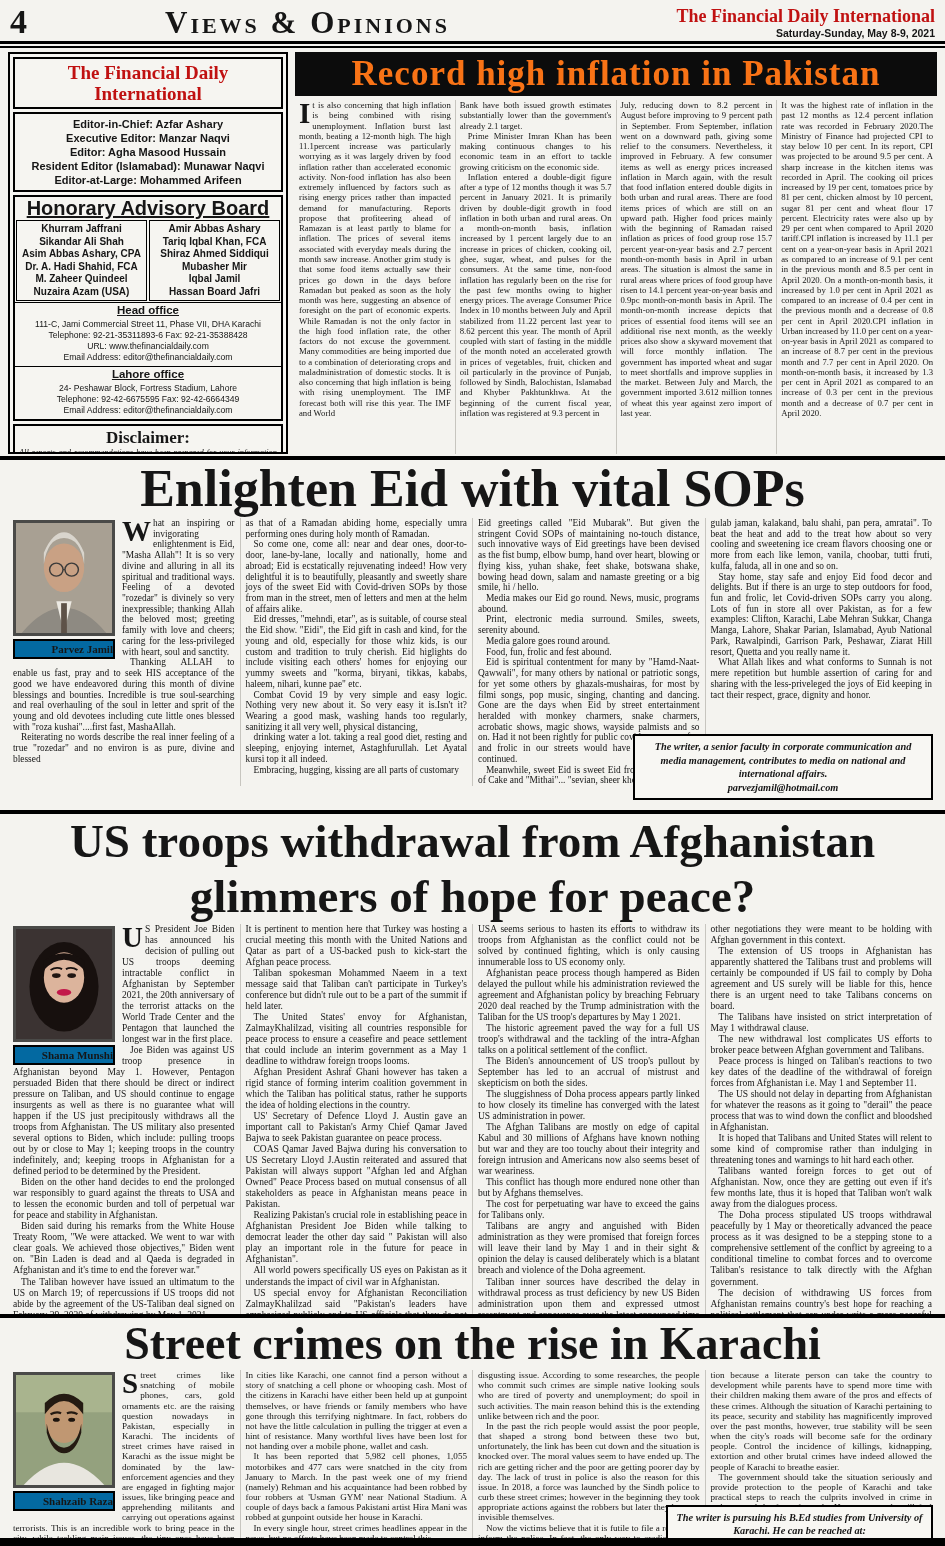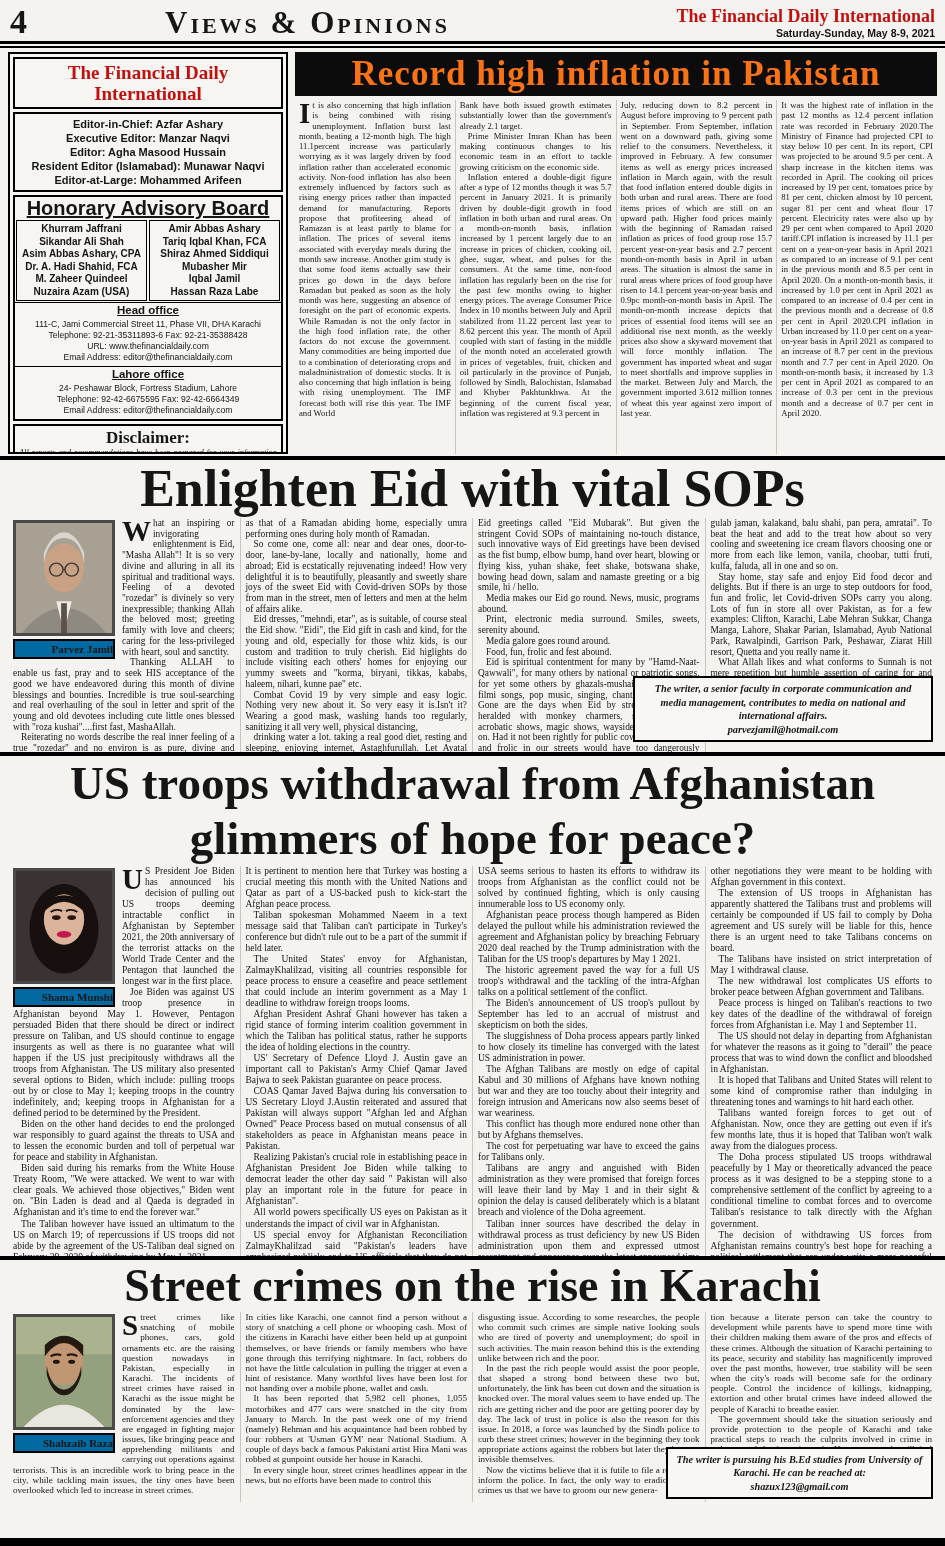--- a/index.html
+++ b/index.html
@@ -50,21 +50,21 @@
   .inf-cols .col{font-size:8.7px;line-height:1.18;padding:0 4px;}
   .cols .col{padding:0 5px;}
   .col:not(:last-child){border-right:1px solid #c7c5bf;}
   .col p{text-indent:8px;}
   .col p:first-child{text-indent:0;}
   .dc::first-letter{float:left;font-size:29px;line-height:24px;padding:1px 2px 0 0;font-weight:bold;}
 
   
   .section{position:relative;padding:0 8px;overflow:hidden;}
   .sec-headline{text-align:center;font-weight:bold;margin:0;}
-  .eid-sec{height:292px;}
+  .eid-sec{height:350px;}
   .eid-sec .sec-headline{font-size:52px;line-height:58px;}
   .afg-sec{height:500px;}
   .afg-sec .sec-headline{font-size:47px;line-height:55px;}
   .str-sec{height:247px;}
   .str-sec .sec-headline{font-size:46px;line-height:52px;}
   .cols{display:flex;overflow:hidden;}
   .eid-sec .cols{height:268px;}
   .eid-sec .col{font-size:9.4px;line-height:1.14;}
   .afg-sec .cols{height:440px;}
   .afg-sec .col{font-size:9.5px;line-height:1.16;}
@@ -124,21 +124,21 @@
               <p>Dr. A. Hadi Shahid, FCA</p>
               <p>M. Zaheer Quindeel</p>
               <p>Nuzaira Azam (USA)</p>
             </div>
           <div class="adv-col">
               <p>Amir Abbas Ashary</p>
               <p>Tariq Iqbal Khan, FCA</p>
               <p>Shiraz Ahmed Siddiqui</p>
               <p>Mubasher Mir</p>
               <p>Iqbal Jamil</p>
-              <p>Hassan Raza Labe</p>
+              <p>Hassan Board Jafri</p>
             </div>
         </div>
         <div class="office-title">Head office</div>
         <div class="office-lines">
             <p>111-C, Jami Commercial Street 11, Phase VII, DHA Karachi</p>
             <p>Telephone: 92-21-35311893-6 Fax: 92-21-35388428</p>
             <p>URL: www.thefinancialdaily.com</p>
             <p>Email Address: editor@thefinancialdaily.com</p>
           </div>
         <div class="office-title">Lahore office</div>

